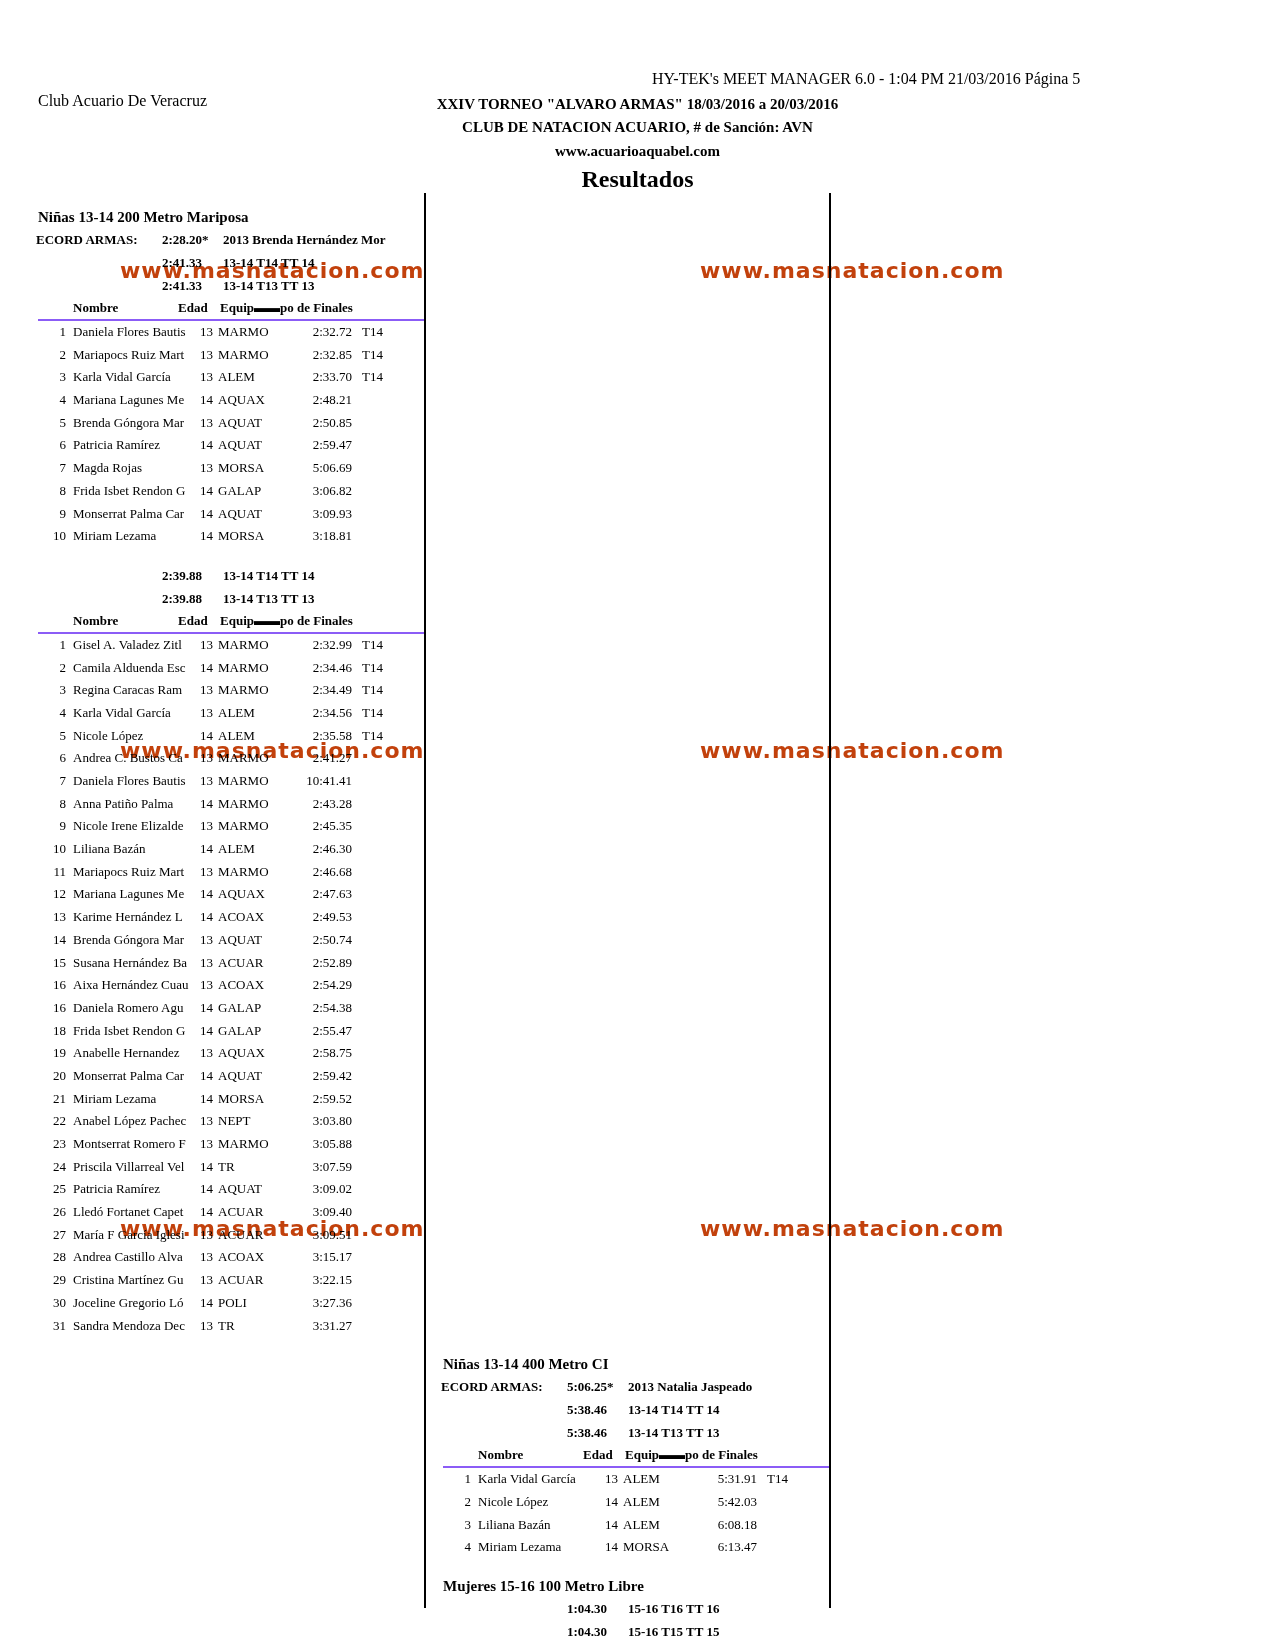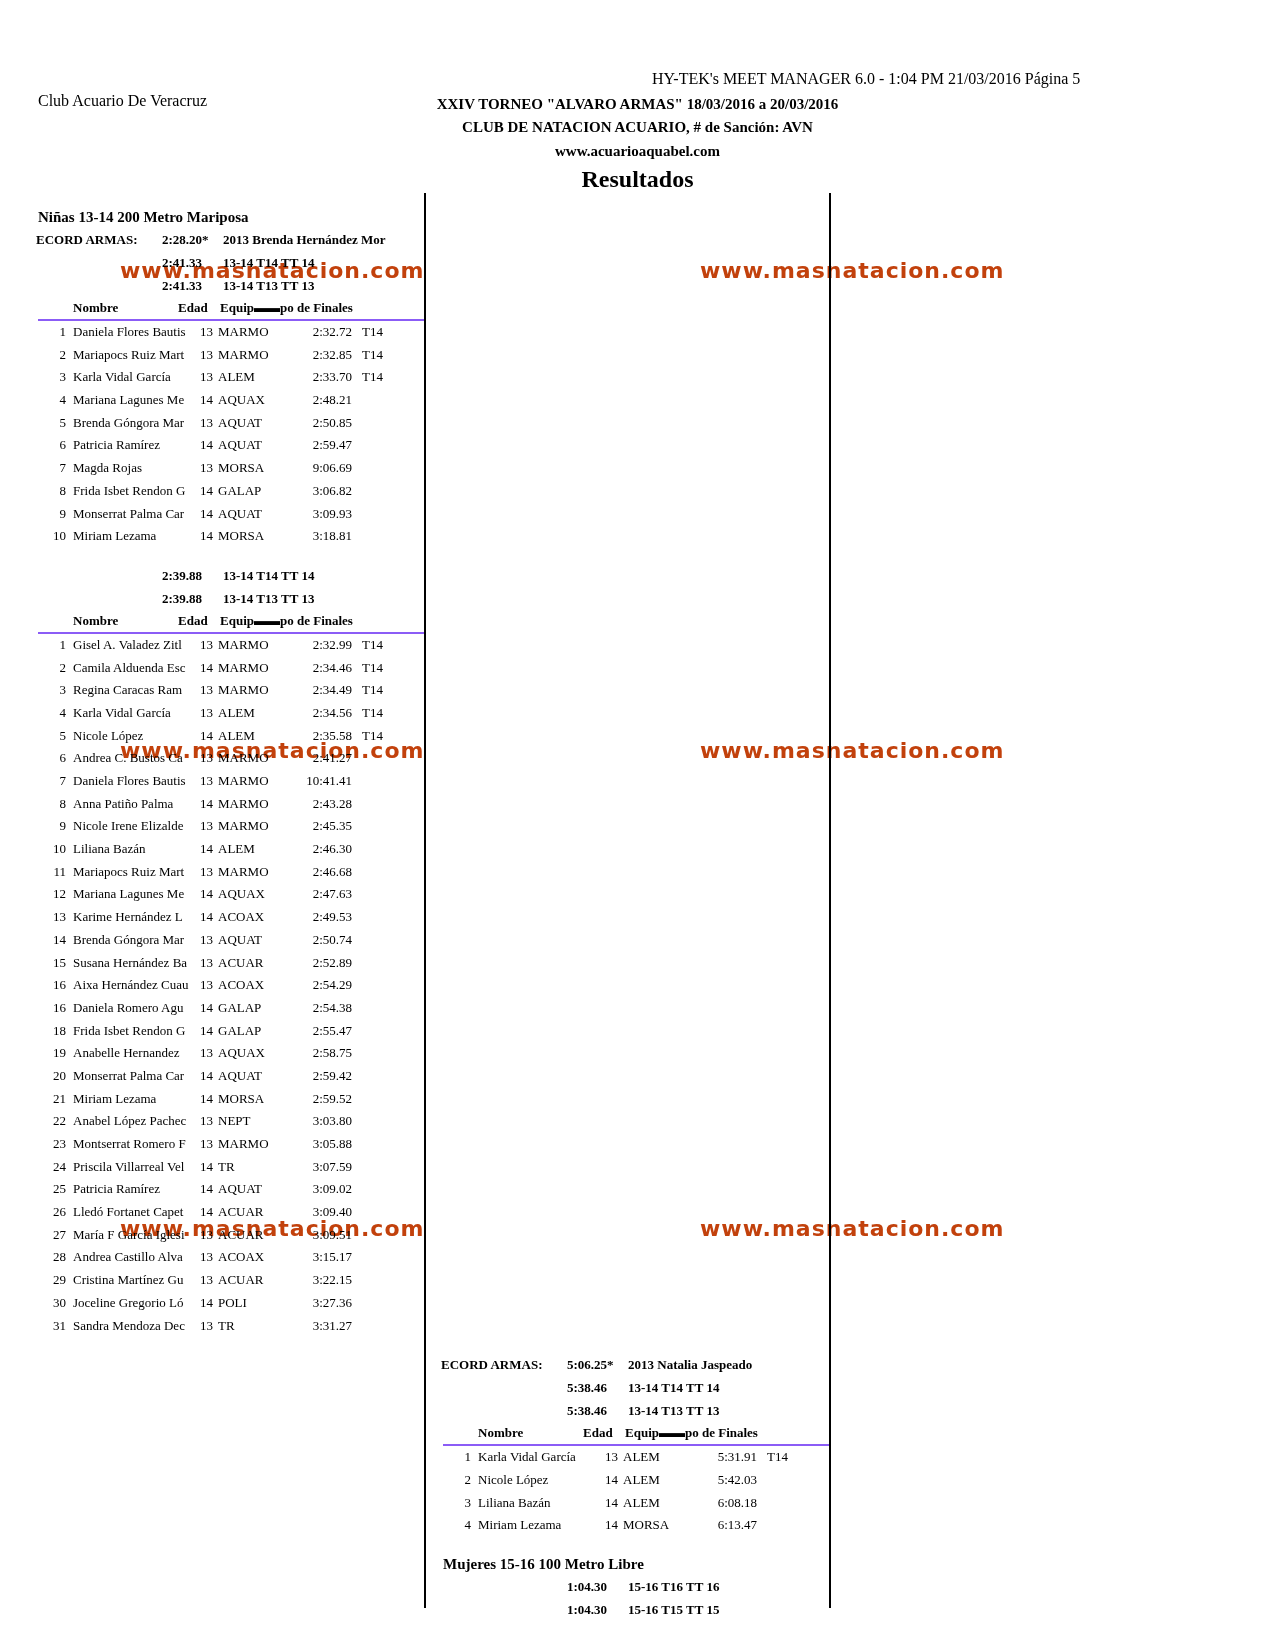--- a/index.html
+++ b/index.html
@@ -120,21 +120,21 @@
         <span class="r-age">14</span>
         <span class="r-team">AQUAT</span>
         <span class="r-time">2:59.47</span>
         <span class="r-std"></span>
       </div>
       <div class="row">
         <span class="r-place">7</span>
         <span class="r-name">Magda Rojas</span>
         <span class="r-age">13</span>
         <span class="r-team">MORSA</span>
-        <span class="r-time">9:06.69</span>
+        <span class="r-time">5:06.69</span>
         <span class="r-std"></span>
       </div>
       <div class="row">
         <span class="r-place">8</span>
         <span class="r-name">Frida Isbet Rendon G</span>
         <span class="r-age">14</span>
         <span class="r-team">GALAP</span>
         <span class="r-time">3:06.82</span>
         <span class="r-std"></span>
       </div>
@@ -416,20 +416,21 @@
         <span class="r-name">Sandra Mendoza Dec</span>
         <span class="r-age">13</span>
         <span class="r-team">TR</span>
         <span class="r-time">3:31.27</span>
         <span class="r-std"></span>
       </div>
     </div>
   </div>
 <div class="col layer" id="col2" style="left:443px;top:206px;width:386px;">
     <div class="event">
+      <div class="ev-title">Niñas 13-14 400 Metro CI</div>
       <div class="rec">
         <span class="lbl">ECORD ARMAS:</span>
         <span class="tm">5:06.25*</span>
         <span class="rest">2013   Natalia Jaspeado</span>
       </div>
       <div class="rec">
         <span class="lbl"></span>
         <span class="tm">5:38.46</span>
         <span class="rest">13-14 T14 TT 14</span>
       </div>

